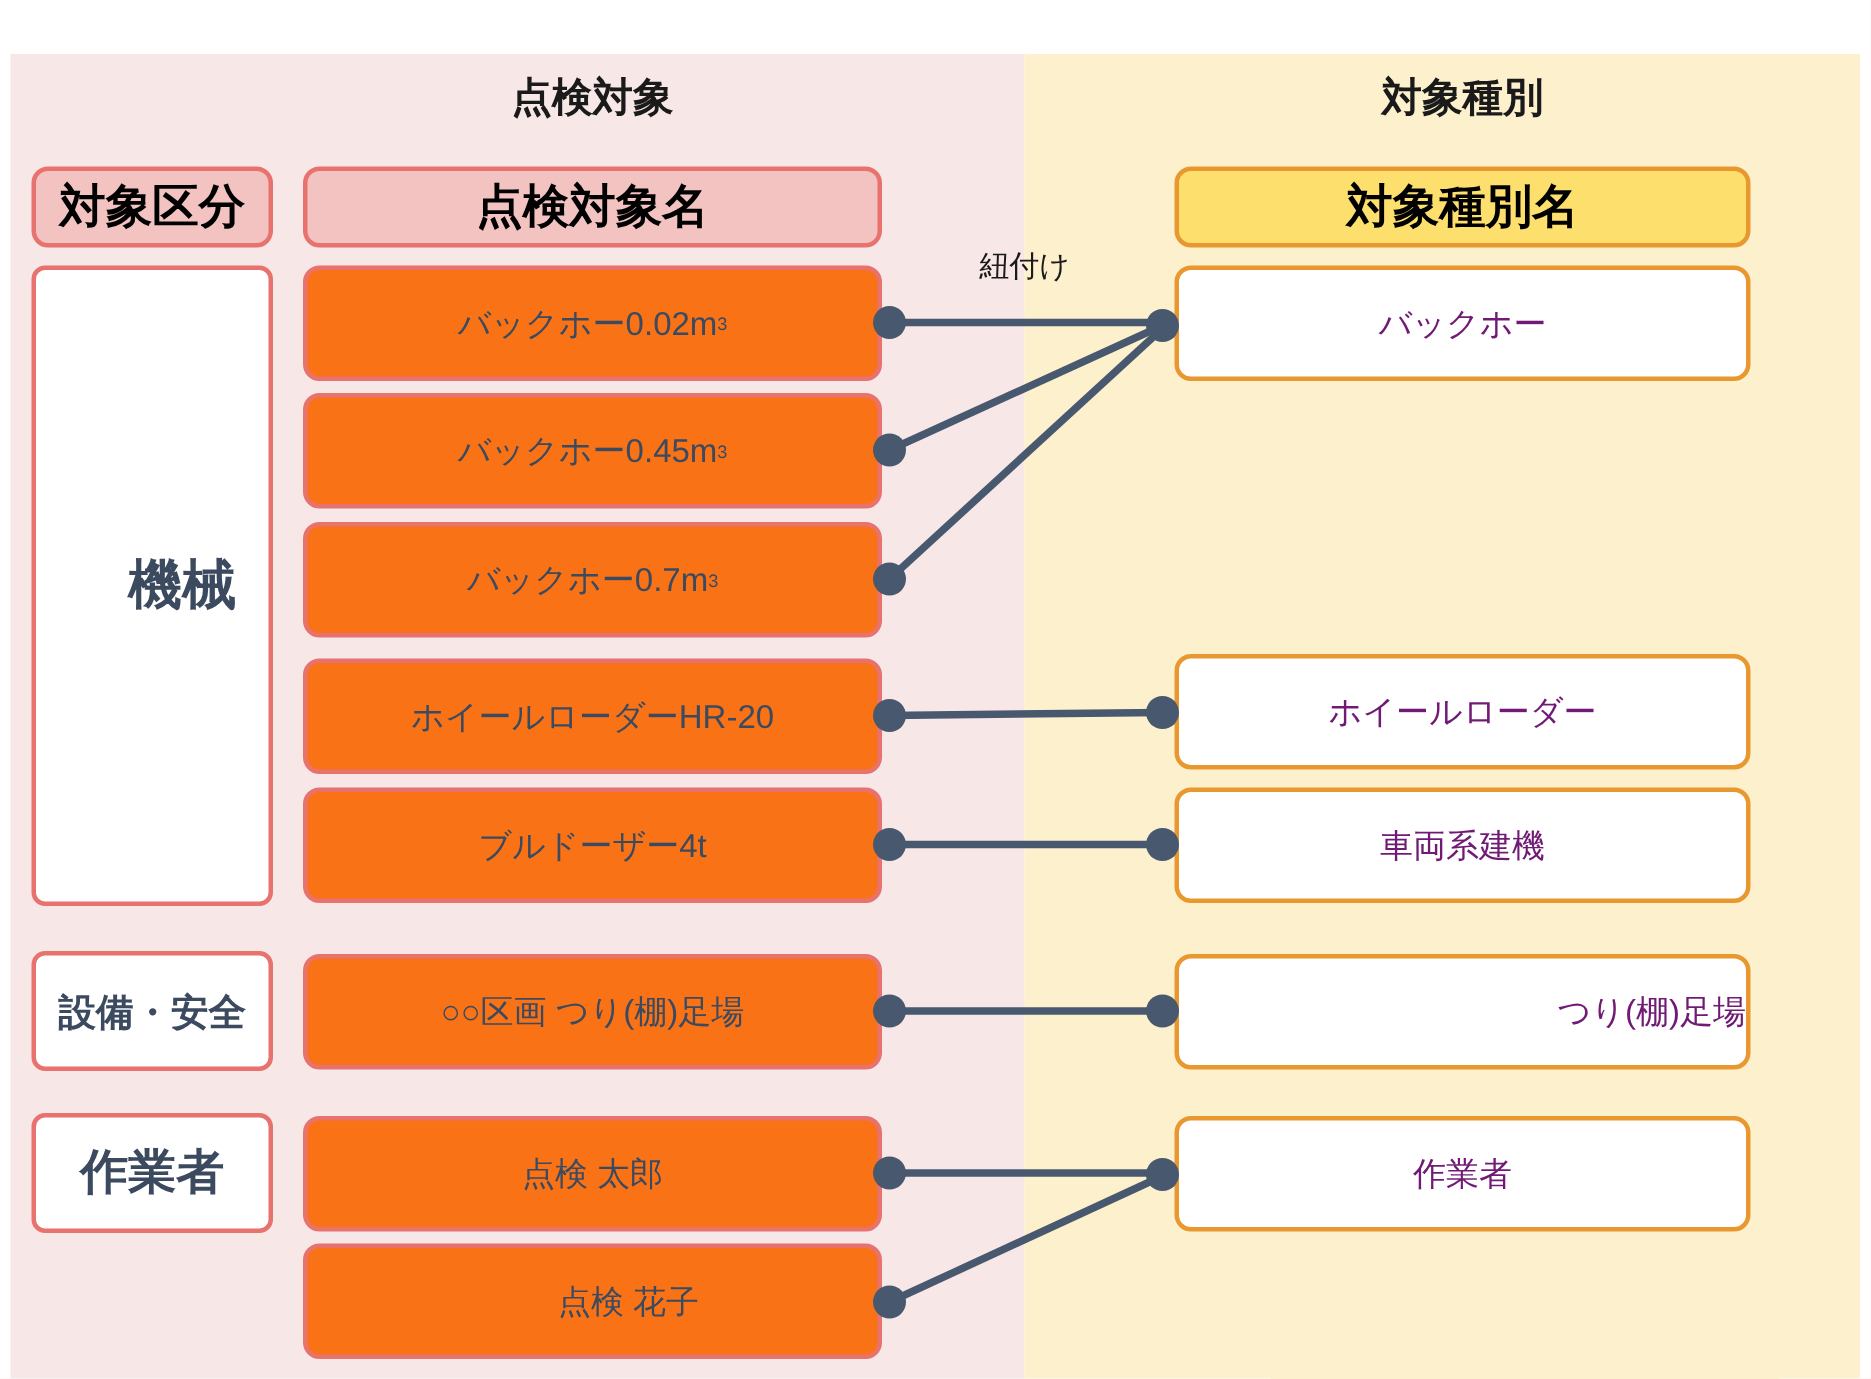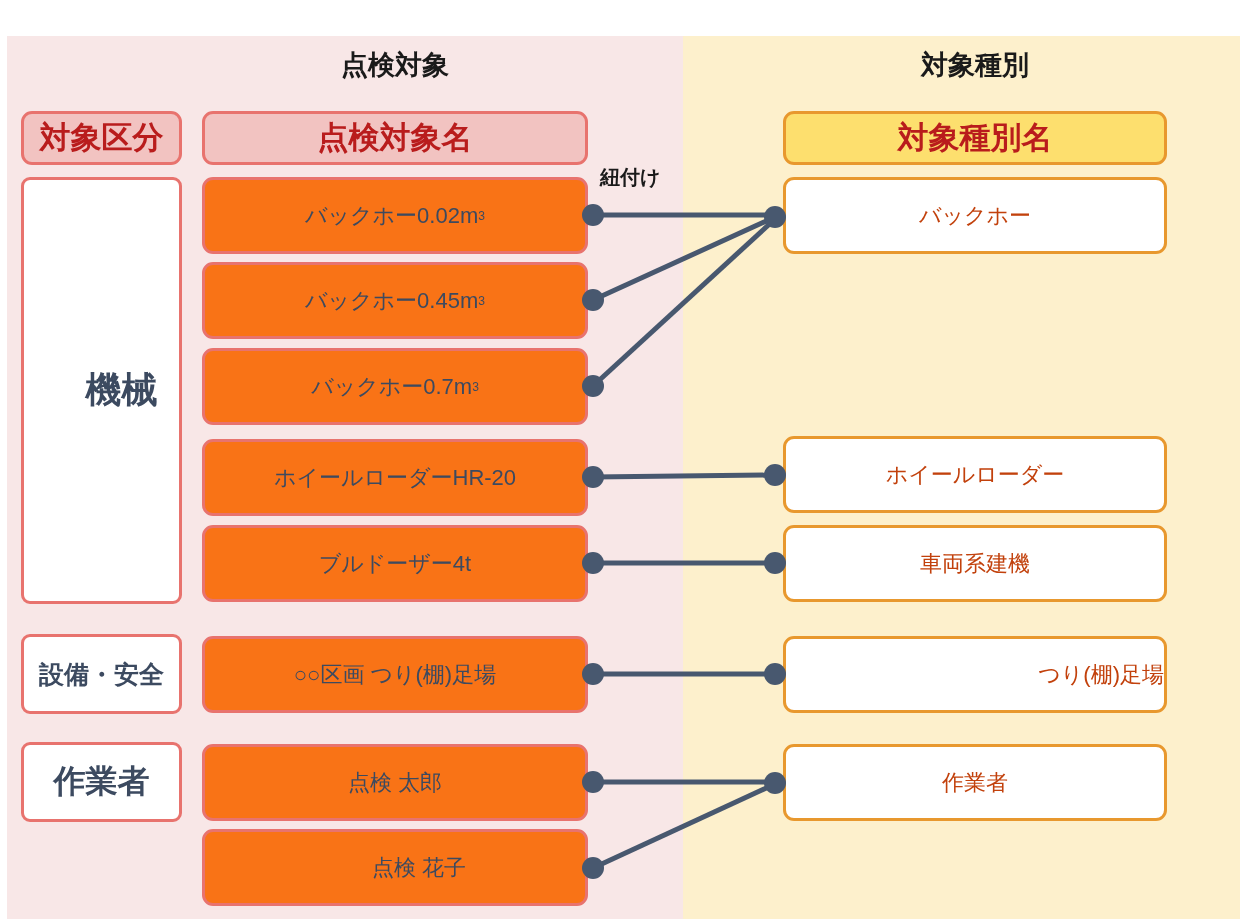--- a/index.html
+++ b/index.html
@@ -12,37 +12,37 @@
   #band-left{left:7px;width:676px;background:#f8e7e7;}
   #band-right{left:683px;width:557px;background:#fdf0cc;}
 
   
   .coltitle{position:absolute;font-size:27px;font-weight:bold;color:#1a1a1a;
             text-align:center;line-height:1;white-space:nowrap;}
   #title-left{left:200px;top:30px;width:390px;}
   #title-right{left:783px;top:30px;width:384px;}
 
   
-  #link-label{position:absolute;left:600px;top:142px;width:166px;
-              font-size:20px;color:#1a1a1a;font-weight:700;white-space:nowrap;}
+  #link-label{position:absolute;left:600px;top:142px;width:166px;text-align:center;
+              font-size:20px;color:#1a1a1a;font-weight:400;white-space:nowrap;}
 
   
   .box{position:absolute;box-sizing:border-box;display:flex;align-items:center;
        justify-content:center;text-align:center;background:#ffffff;}
 
-  .hdr{border-radius:11px;font-weight:bold;color:#b91c1c;}
+  .hdr{border-radius:11px;font-weight:bold;color:#000000;}
   .hdr-l{border:3px solid #e8736e;background:#f2c3c1;font-size:31px;}
   .hdr-r{border:3px solid #e8982e;background:#fddf6e;font-size:31px;}
 
   .cat{border:3px solid #e8736e;border-radius:9px;background:#ffffff;
        color:#3c4a60;font-weight:bold;}
   .item{border:3px solid #e8736e;border-radius:11px;background:#f97316;
         color:#3c4a60;font-size:22px;}
   .type{border:3px solid #e8982e;border-radius:11px;background:#ffffff;
-        color:#c2410c;font-size:22px;}
+        color:#701a75;font-size:22px;}
 
   .sup{font-size:0.55em;vertical-align:super;line-height:0;}
 
   
   #links{position:absolute;left:0;top:0;width:1247px;height:919px;
          pointer-events:none;}
   #links line{stroke:#48586f;stroke-width:5;}
   #links circle{fill:#48586f;}
 </style>
 </head>

